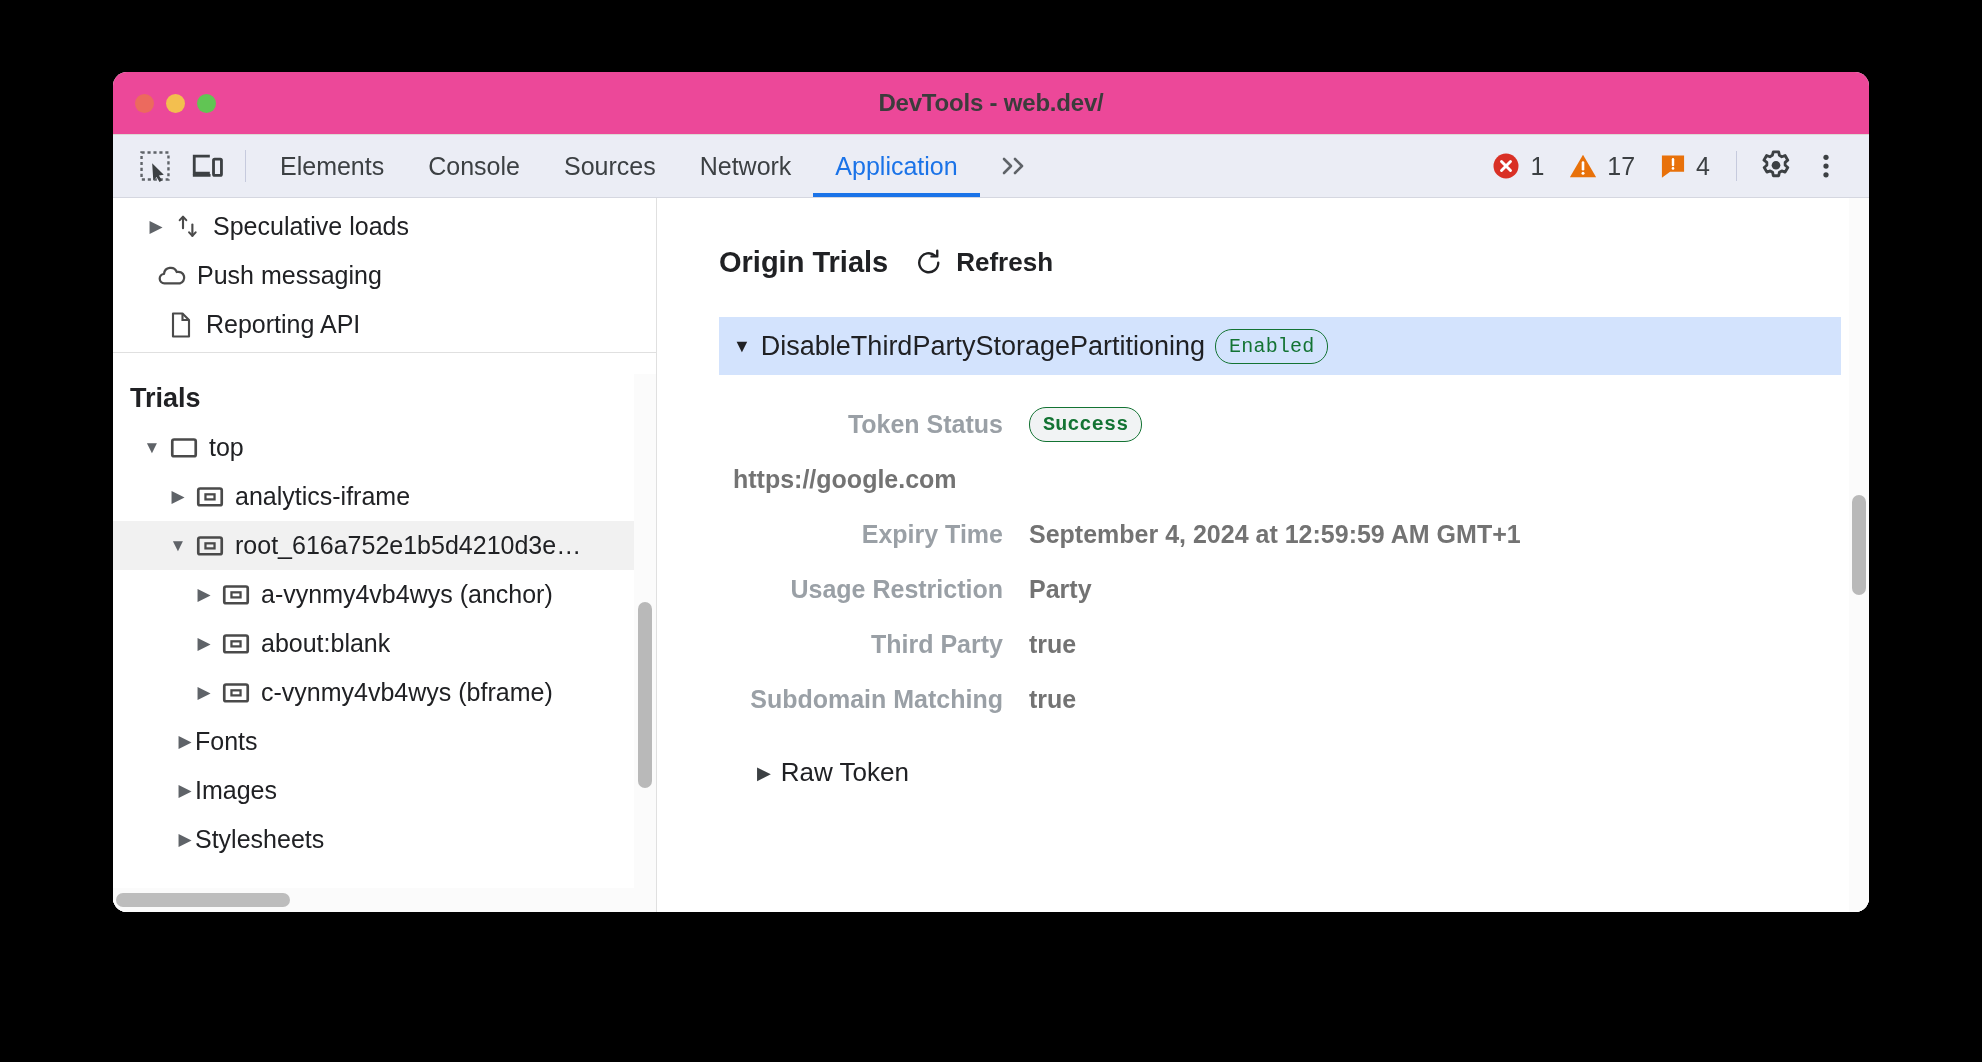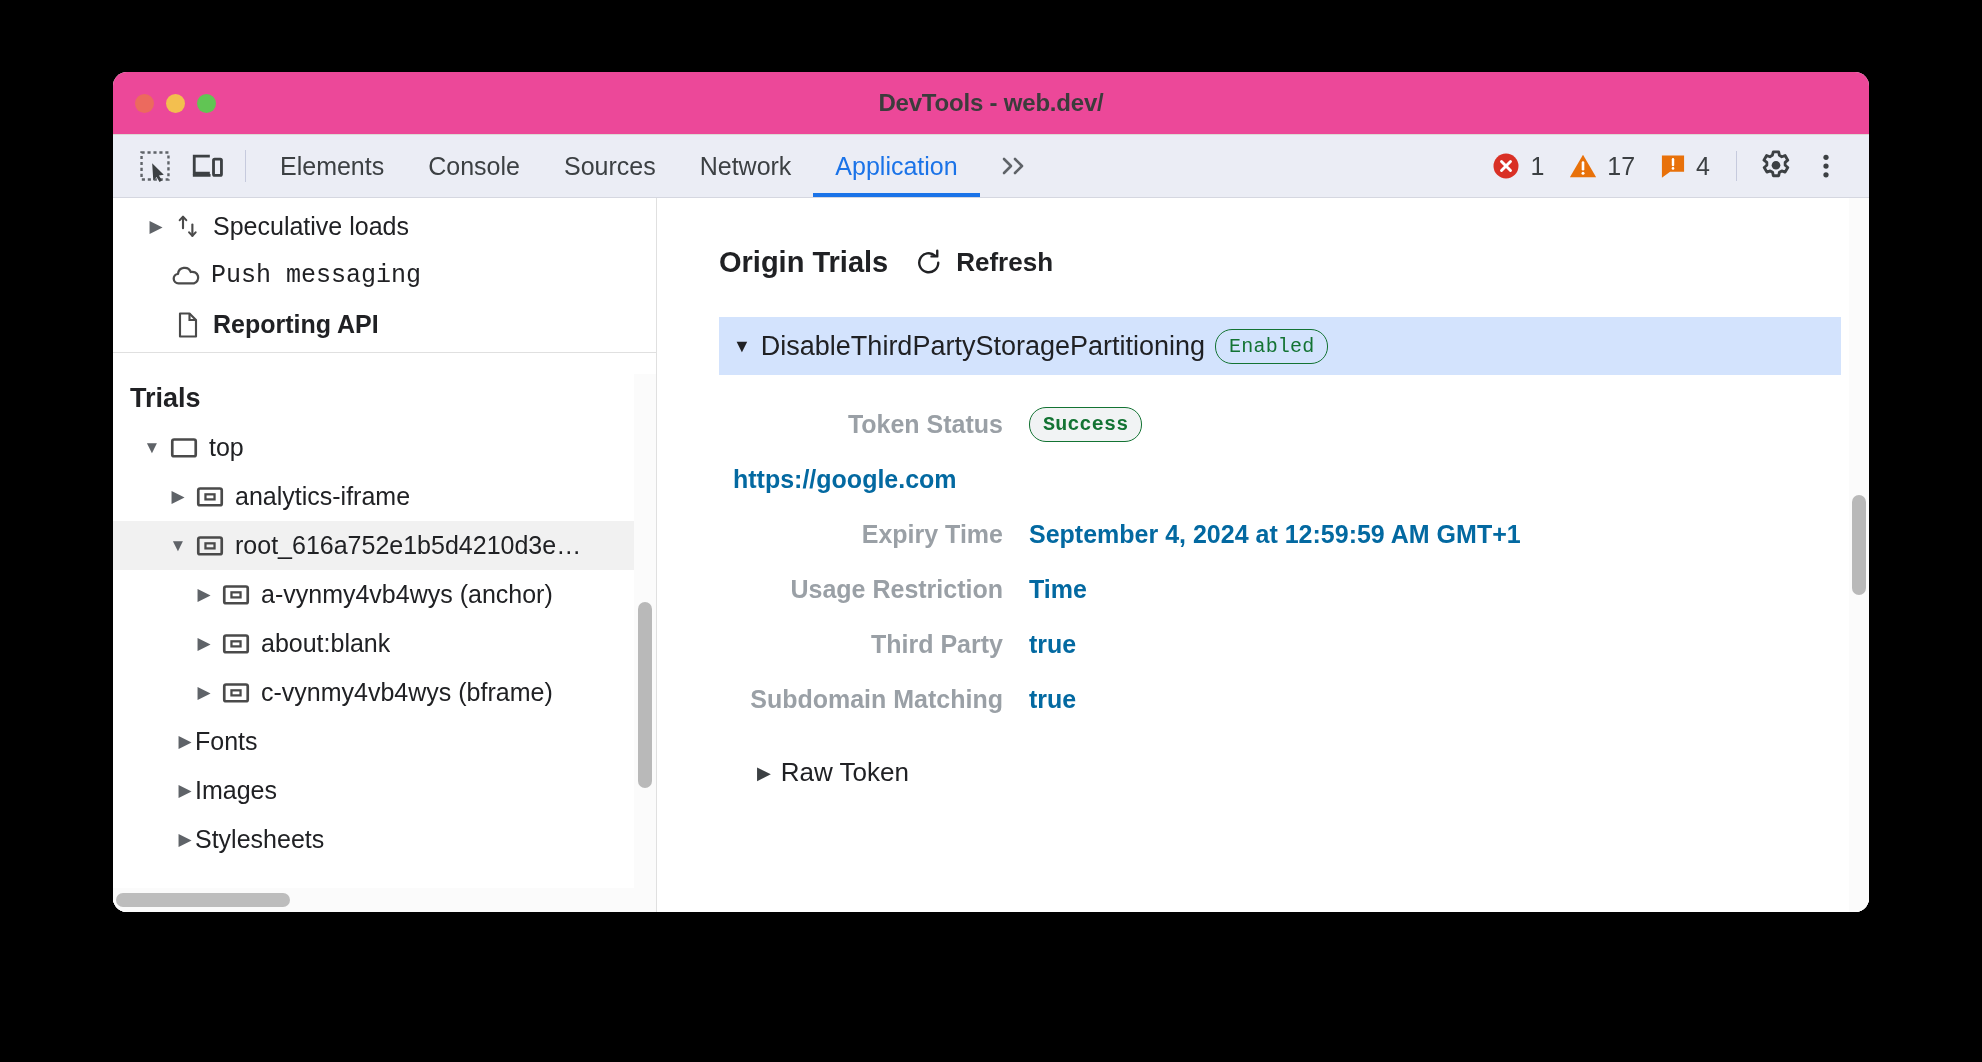--- a/index.html
+++ b/index.html
@@ -299,21 +299,21 @@
     width: 296px;
     flex: none;
     text-align: right;
     padding-right: 26px;
     font-size: 25px;
     color: #9aa0a6;
     box-sizing: border-box;
   }
   .detail-value {
     font-size: 25px;
-    color: #0369a1;
+    color: #737373;
     white-space: nowrap;
   }
 
   .raw-token {
     display: flex;
     align-items: center;
     gap: 10px;
     margin-top: 30px;
     padding-left: 38px;
     font-size: 26px;
@@ -461,31 +461,31 @@
                   <path d="M8 13V4"></path>
                     <path d="M5.4 6.5L8 3.8l2.6 2.7"></path>
                   <path d="M15.5 10v9"></path>
                     <path d="M12.9 16.3l2.6 2.7 2.6-2.7"></path>
                 </g>
               </svg>
             </span>
             <span class="tlabel">Speculative loads</span>
           </div>
 
-          <div class="tree-row" style="padding-left:28px;font-family:Liberation Mono, monospace;">
+          <div class="tree-row" style="padding-left:14px;">
             <span class="twisty"></span>
             <span class="ticon">
               <svg width="32" height="32" viewBox="0 0 24 24">
                 <path fill="none" stroke="#4a4a4a" stroke-width="1.7" stroke-linejoin="round" d="M6.3 17.5a3.6 3.6 0 01-.3-7.18A5 5 0 0115.6 9a3.9 3.9 0 012.3 8.5z"></path>
               </svg>
             </span>
             <span class="tlabel">Push messaging</span>
           </div>
 
-          <div class="tree-row" style="padding-left:30px;font-weight:bold;">
+          <div class="tree-row" style="padding-left:23px;">
             <span class="twisty"></span>
             <span class="ticon">
               <svg width="30" height="30" viewBox="0 0 24 24">
                 <path fill="none" stroke="#4a4a4a" stroke-width="1.7" stroke-linejoin="round" d="M5.6 2.8h7.6l5.2 5.2v13.2H5.6z"></path>
                 <path fill="none" stroke="#4a4a4a" stroke-width="1.7" d="M13.2 2.8V8h5.2"></path>
               </svg>
             </span>
             <span class="tlabel">Reporting API</span>
           </div>
         </div>
@@ -616,21 +616,21 @@
               <div class="detail-value">https://google.com</div>
             </div>
 
             <div class="detail-row">
               <div class="detail-label">Expiry Time</div>
               <div class="detail-value">September 4, 2024 at 12:59:59 AM GMT+1</div>
             </div>
 
             <div class="detail-row">
               <div class="detail-label">Usage Restriction</div>
-              <div class="detail-value">Time</div>
+              <div class="detail-value">Party</div>
             </div>
 
             <div class="detail-row">
               <div class="detail-label">Third Party</div>
               <div class="detail-value">true</div>
             </div>
 
             <div class="detail-row">
               <div class="detail-label">Subdomain Matching</div>
               <div class="detail-value">true</div>

